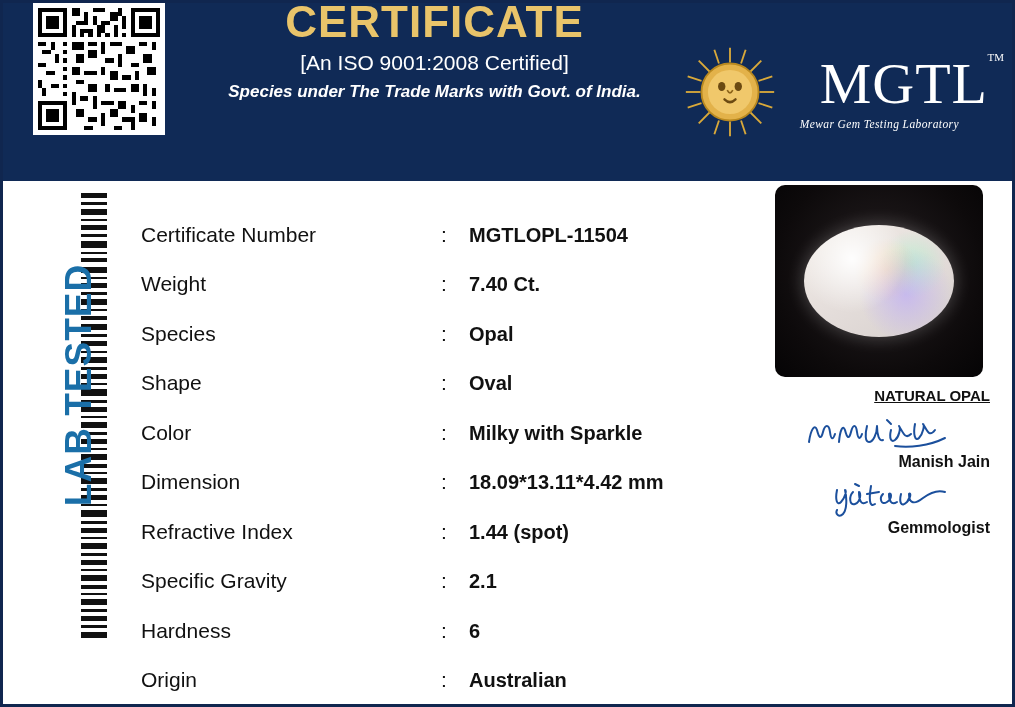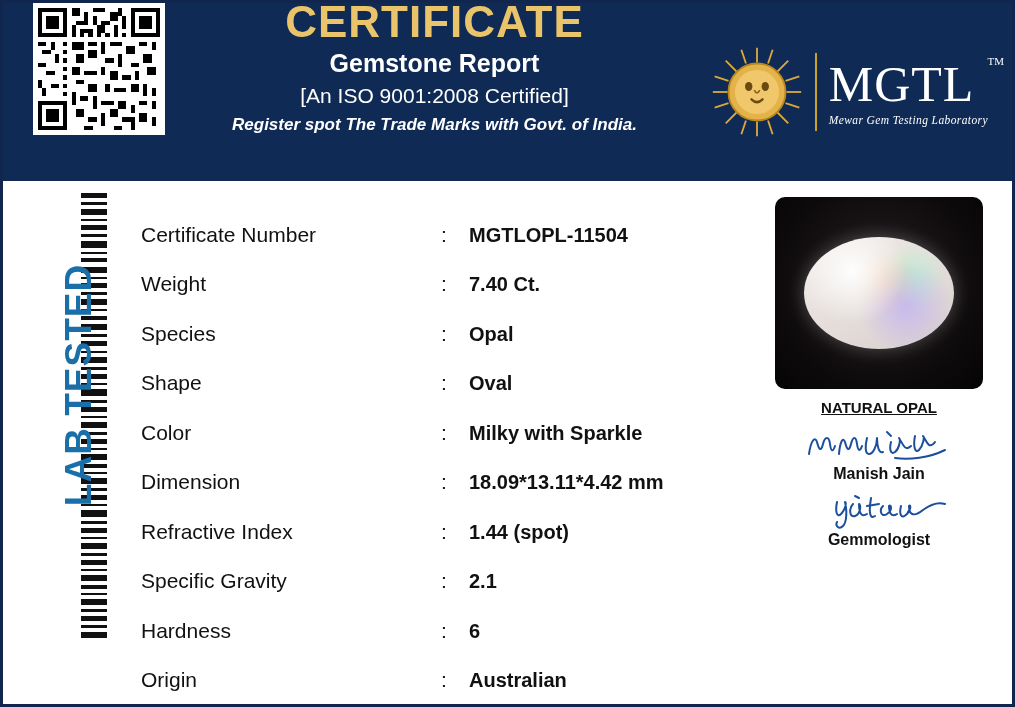--- a/index.html
+++ b/index.html
@@ -99,23 +99,24 @@
     height: 78px;
     background: #c9a227;
     margin: 0 12px;
   }
   .logo-text {
     color: #ffffff;
     position: relative;
   }
   .logo-mgtl {
     font-family: "Liberation Serif", serif;
-    font-size: 50px;
+    font-size: 58px;
     letter-spacing: 1px;
     line-height: 1;
+    margin-left: 20px;
   }
   .logo-tm {
     position: absolute;
     top: -4px;
     right: -16px;
     font-size: 11px;
     font-family: "Liberation Serif", serif;
   }
   .logo-full {
     font-family: "Liberation Serif", serif;
@@ -187,23 +188,23 @@
   .field-value {
     font-size: 20px;
     font-weight: bold;
     color: #111111;
   }
 
   
   .right-panel {
     position: absolute;
     right: 22px;
-    top: 16px;
+    top: 4px;
     width: 222px;
-    text-align: center;
+    text-align: right;
   }
   .gem-photo {
     width: 208px;
     height: 192px;
     margin: 0 auto;
     border-radius: 10px;
     background: radial-gradient(ellipse at 50% 45%, #262022 0%, #0d0a0b 70%, #050405 100%);
     position: relative;
     overflow: hidden;
   }
@@ -358,23 +359,22 @@
           <rect x="27" y="26" width="1" height="2"></rect>
           <rect x="11" y="28" width="2" height="1"></rect>
             <rect x="18" y="28" width="2" height="1"></rect>
           <rect x="22" y="27" width="1" height="2"></rect>
         </g>
       </svg>
     </div>
 
     <div class="header-center">
       <div class="cert-title">CERTIFICATE</div>
-      <div class="cert-sub">Gemstone Report</div>
       <div class="cert-iso">[An ISO 9001:2008 Certified]</div>
-      <div class="cert-reg">Register spot The Trade Marks with Govt. of India.</div>
+      <div class="cert-reg">Species under The Trade Marks with Govt. of India.</div>
     </div>
 
     <div class="logo-block">
       <svg class="sun-emblem" viewBox="0 0 100 100">
         <g>
           <g stroke="#d9a93a" stroke-width="2">
             <line x1="50" y1="2" x2="50" y2="18"></line>
             <line x1="50" y1="82" x2="50" y2="98"></line>
             <line x1="2" y1="50" x2="18" y2="50"></line>
             <line x1="82" y1="50" x2="98" y2="50"></line>

